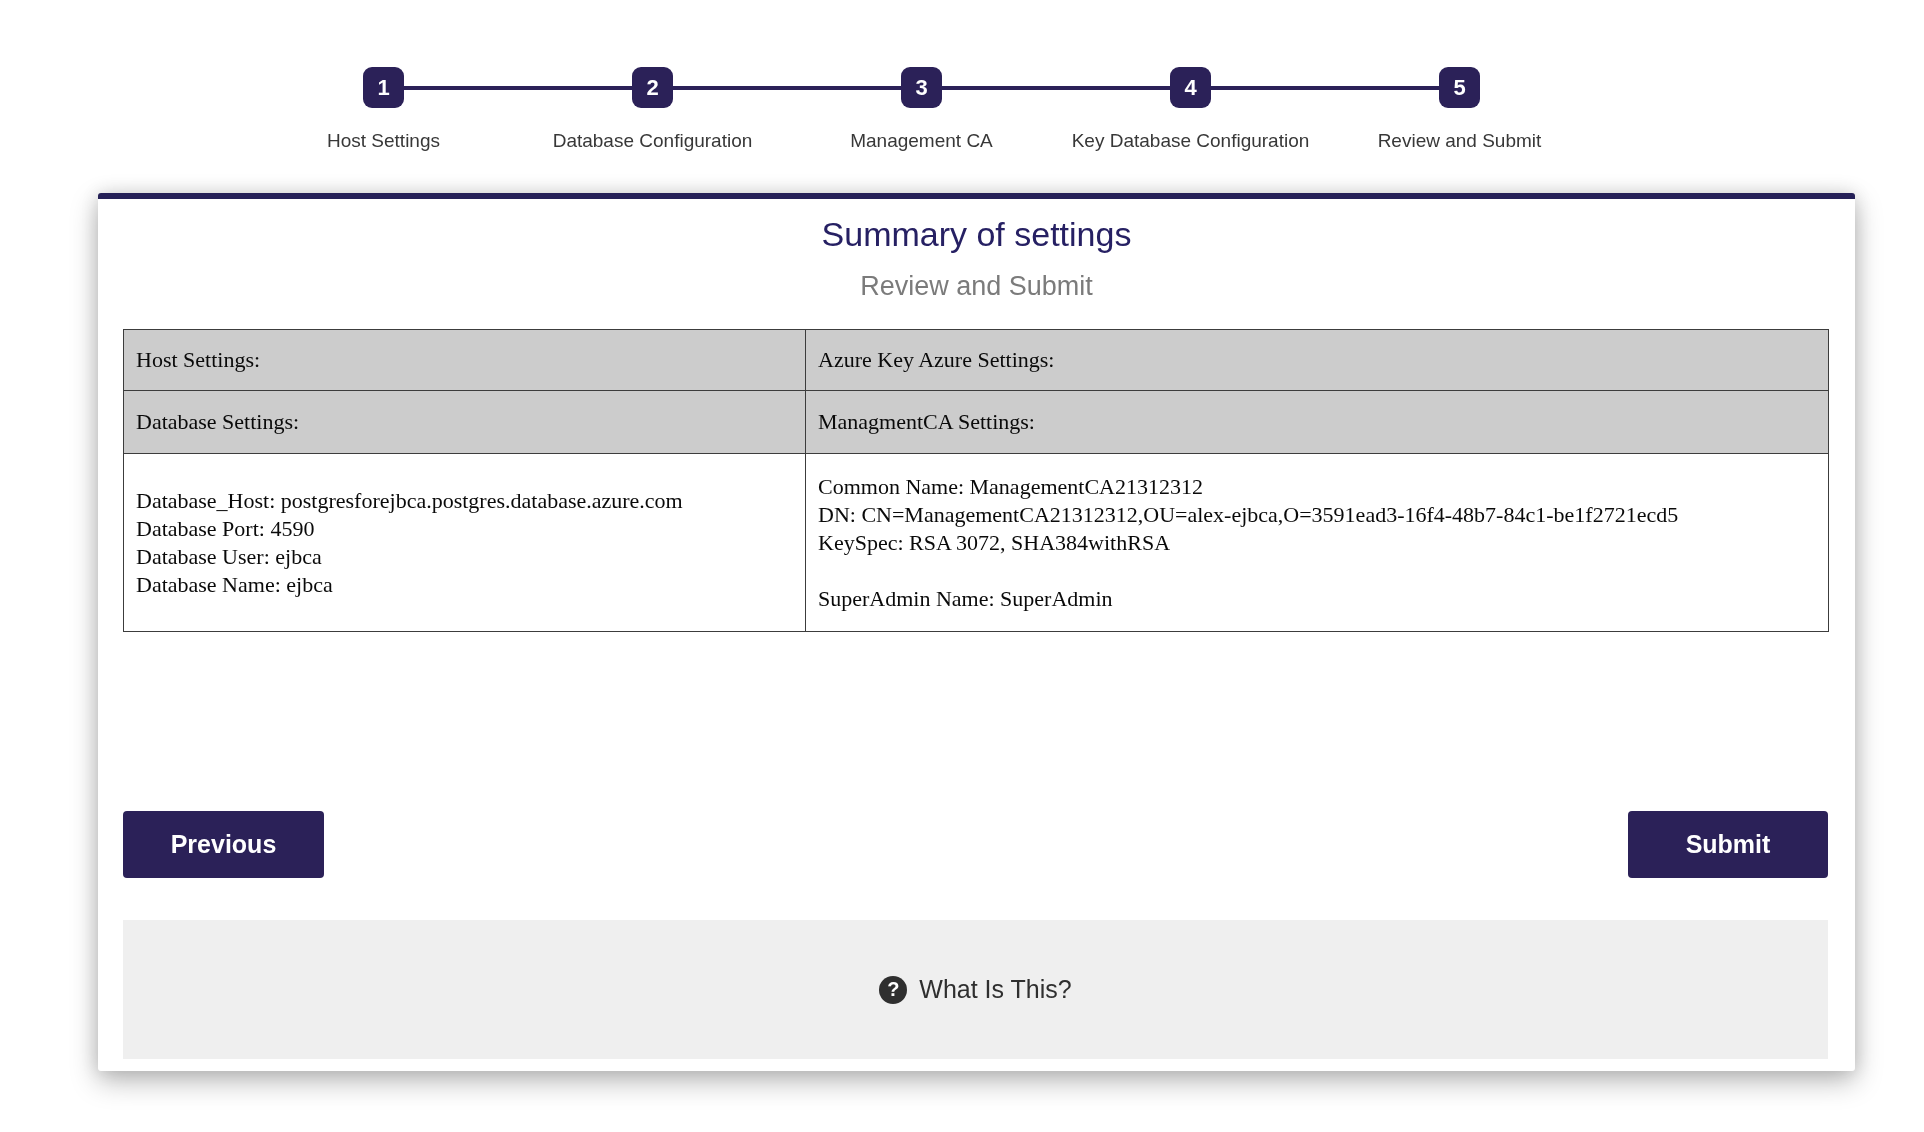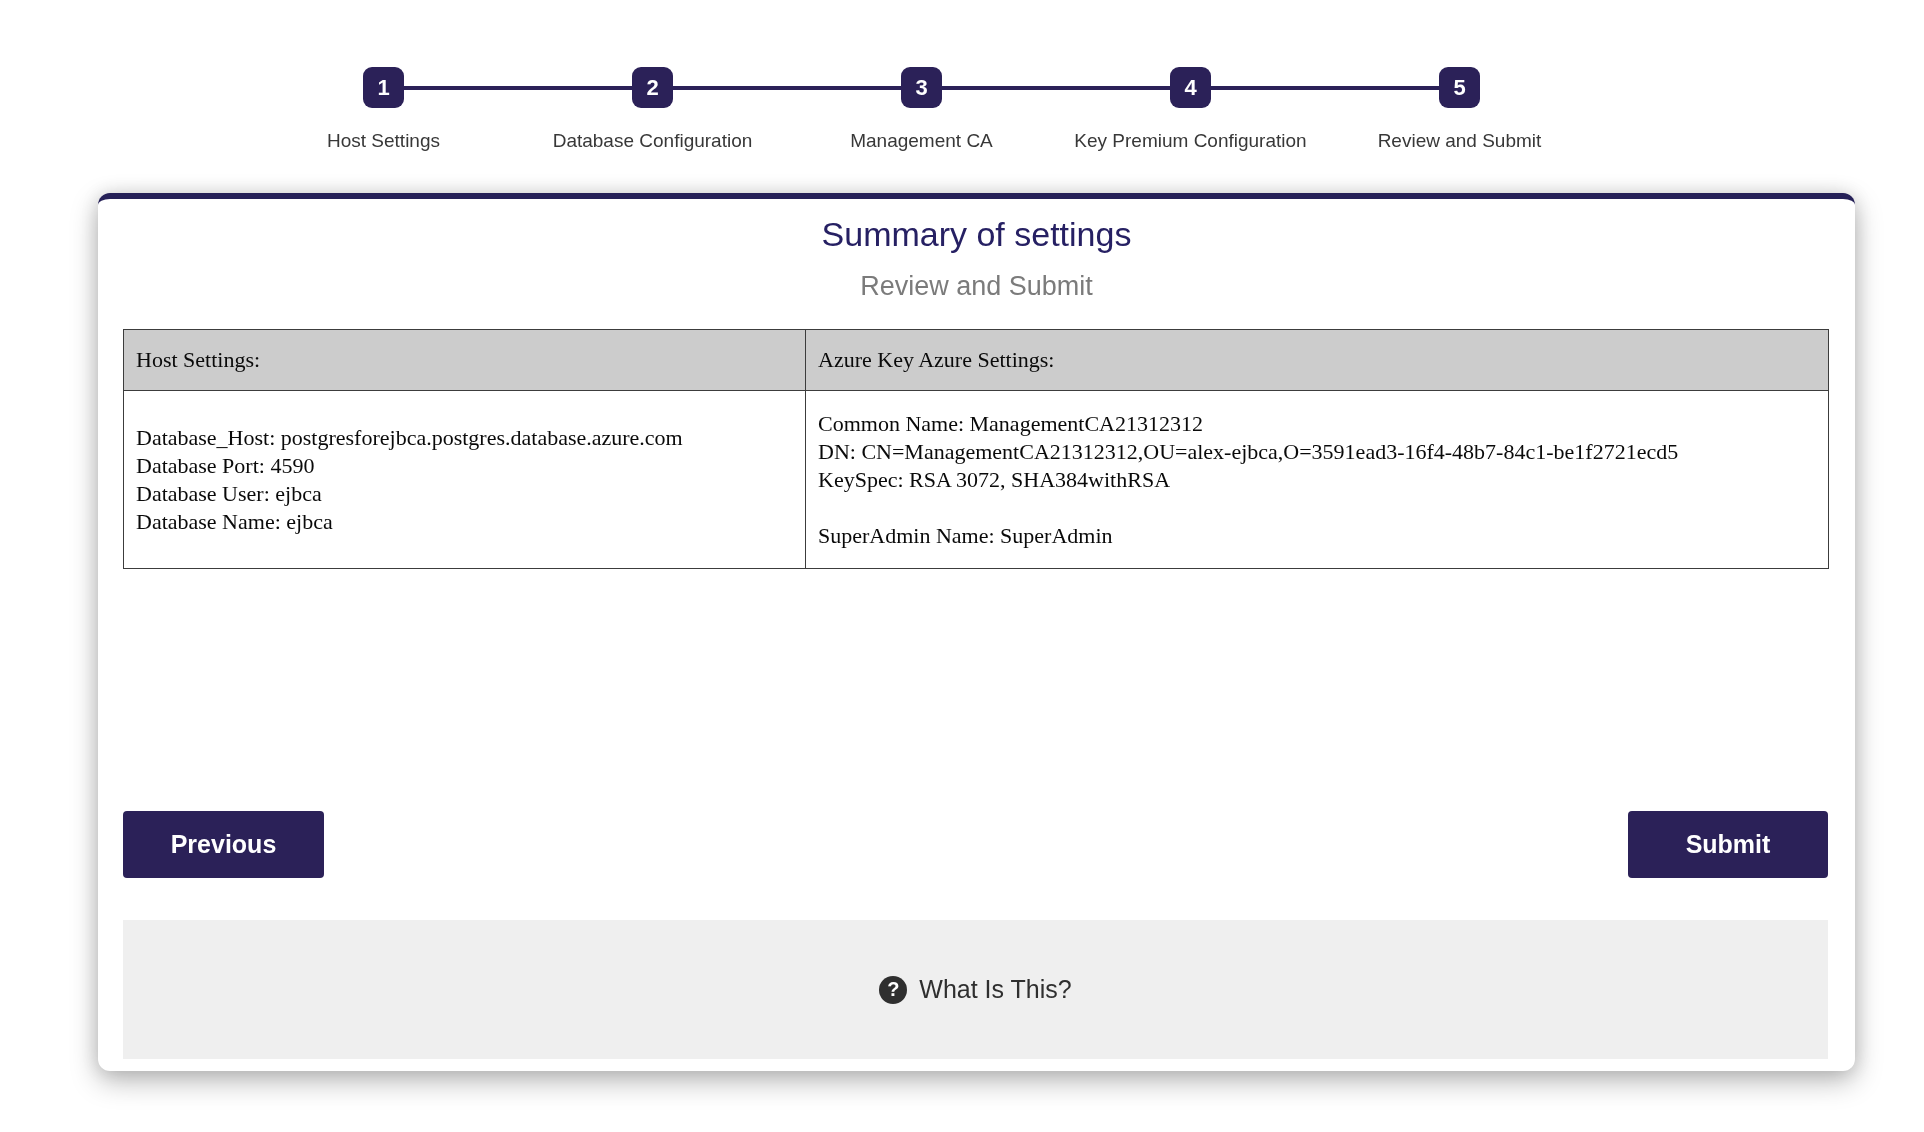--- a/index.html
+++ b/index.html
@@ -26,21 +26,21 @@
     display: flex; align-items: center; justify-content: center;
     position: relative; z-index: 1;
   }
   .step-label { margin-top: 22px; font-size: 19px; color: #383838; white-space: nowrap; }
 
   
   .card {
     position: absolute; left: 98px; top: 193px; width: 1757px; height: 878px;
     background: #ffffff;
     border-top: 6px solid #252057;
-    border-radius: 12px;
+    border-radius: 3px;
     box-shadow: 0 10px 28px rgba(0,0,0,0.28), 0 0 18px rgba(0,0,0,0.12);
     box-sizing: border-box;
   }
   .card-title {
     margin-top: 16px; text-align: center;
     font-size: 34px; font-weight: 500; color: #262063;
   }
   .card-subtitle {
     margin-top: 17px; text-align: center;
     font-size: 27px; font-weight: 400; color: #7b7b7b;
@@ -117,21 +117,21 @@
       <div class="step">
         <div class="step-box">
           <span>3</span>
         </div>
         <div class="step-label">Management CA</div>
       </div>
       <div class="step">
         <div class="step-box">
           <span>4</span>
         </div>
-        <div class="step-label">Key Premium Configuration</div>
+        <div class="step-label">Key Database Configuration</div>
       </div>
       <div class="step">
         <div class="step-box">
           <span>5</span>
         </div>
         <div class="step-label">Review and Submit</div>
       </div>
     </div>
   </div>
 
@@ -141,20 +141,24 @@
 
     <table class="summary-table">
       <colgroup>
           <col class="col-left">
           <col class="col-right">
         </colgroup>
       <tbody>
         <tr class="header-row row-h1">
           <td>Host Settings:</td>
           <td>Azure Key Azure Settings:</td>
+        </tr>
+        <tr class="header-row row-h2">
+          <td>Database Settings:</td>
+          <td>ManagmentCA Settings:</td>
         </tr>
         <tr class="data-row row-d2">
           <td>
               <div class="cell-line">Database_Host: postgresforejbca.postgres.database.azure.com</div>
               <div class="cell-line">Database Port: 4590</div>
               <div class="cell-line">Database User: ejbca</div>
               <div class="cell-line">Database Name: ejbca</div>
             </td>
           <td>
               <div class="cell-line">Common Name: ManagementCA21312312</div>

